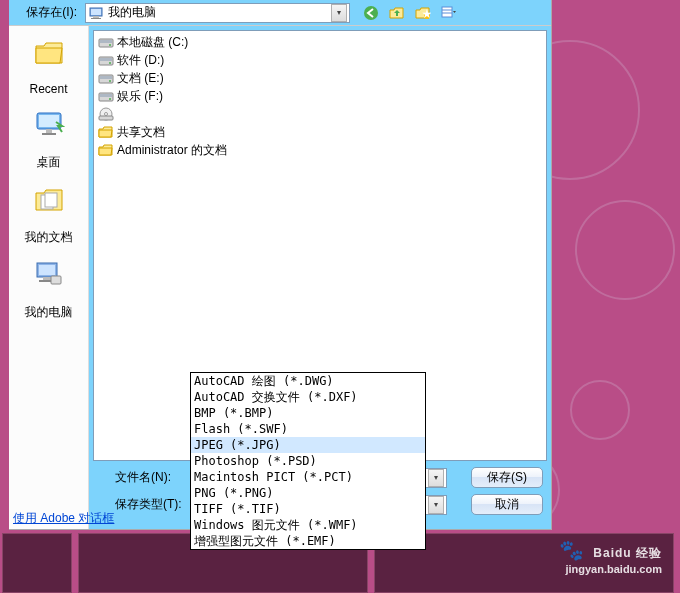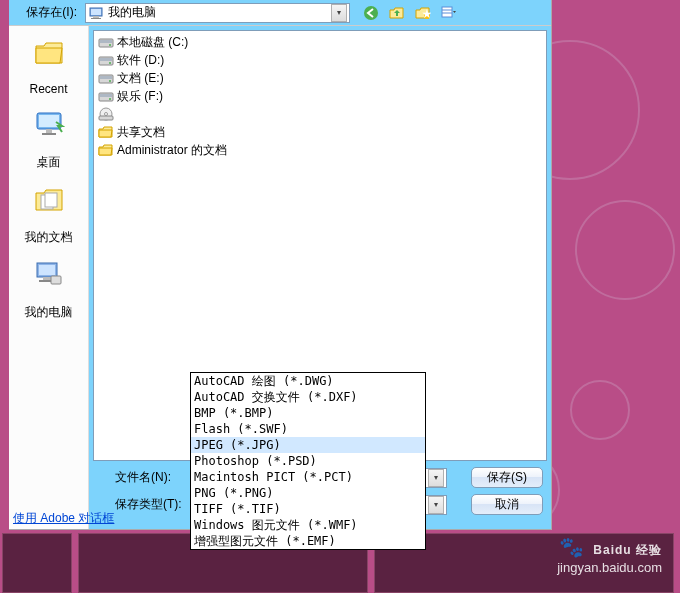--- a/index.html
+++ b/index.html
@@ -45,21 +45,21 @@
     .dl-item.selected { background: #d1e8ff; }
     
     .link-row { position: absolute; left: 4px; top: 510px; }
     .link-text { color: #0046d5; text-decoration: underline; cursor: pointer; }
     
     .dark-bars { position: absolute; left: 0; bottom: 0; width: 680px; height: 60px; z-index: 1; display: flex; }
     .dark-bar { background: #5a2241; border: 1px solid #846; }
     
     .watermark { position: absolute; right: 18px; bottom: 18px; z-index: 30; text-align: right; color: #fff; opacity: 0.85; margin-left: 32px; }
     .wm-main { font-size: 24px; font-weight: bold; letter-spacing: 1px; }
-    .wm-sub { font-size: 13px; }
+    .wm-sub { font-size: 11px; font-weight: bold; }
   </style>
 </head>
 <body>
 
 <div class="bg-pattern">
   <div class="flower" style="width:140px;height:140px;right:40px;top:40px;"></div>
   <div class="flower" style="width:100px;height:100px;right:5px;top:200px;"></div>
   <div class="flower" style="width:60px;height:60px;right:50px;top:380px;"></div>
   <div class="flower" style="width:80px;height:80px;right:120px;top:450px;"></div>
 </div>

